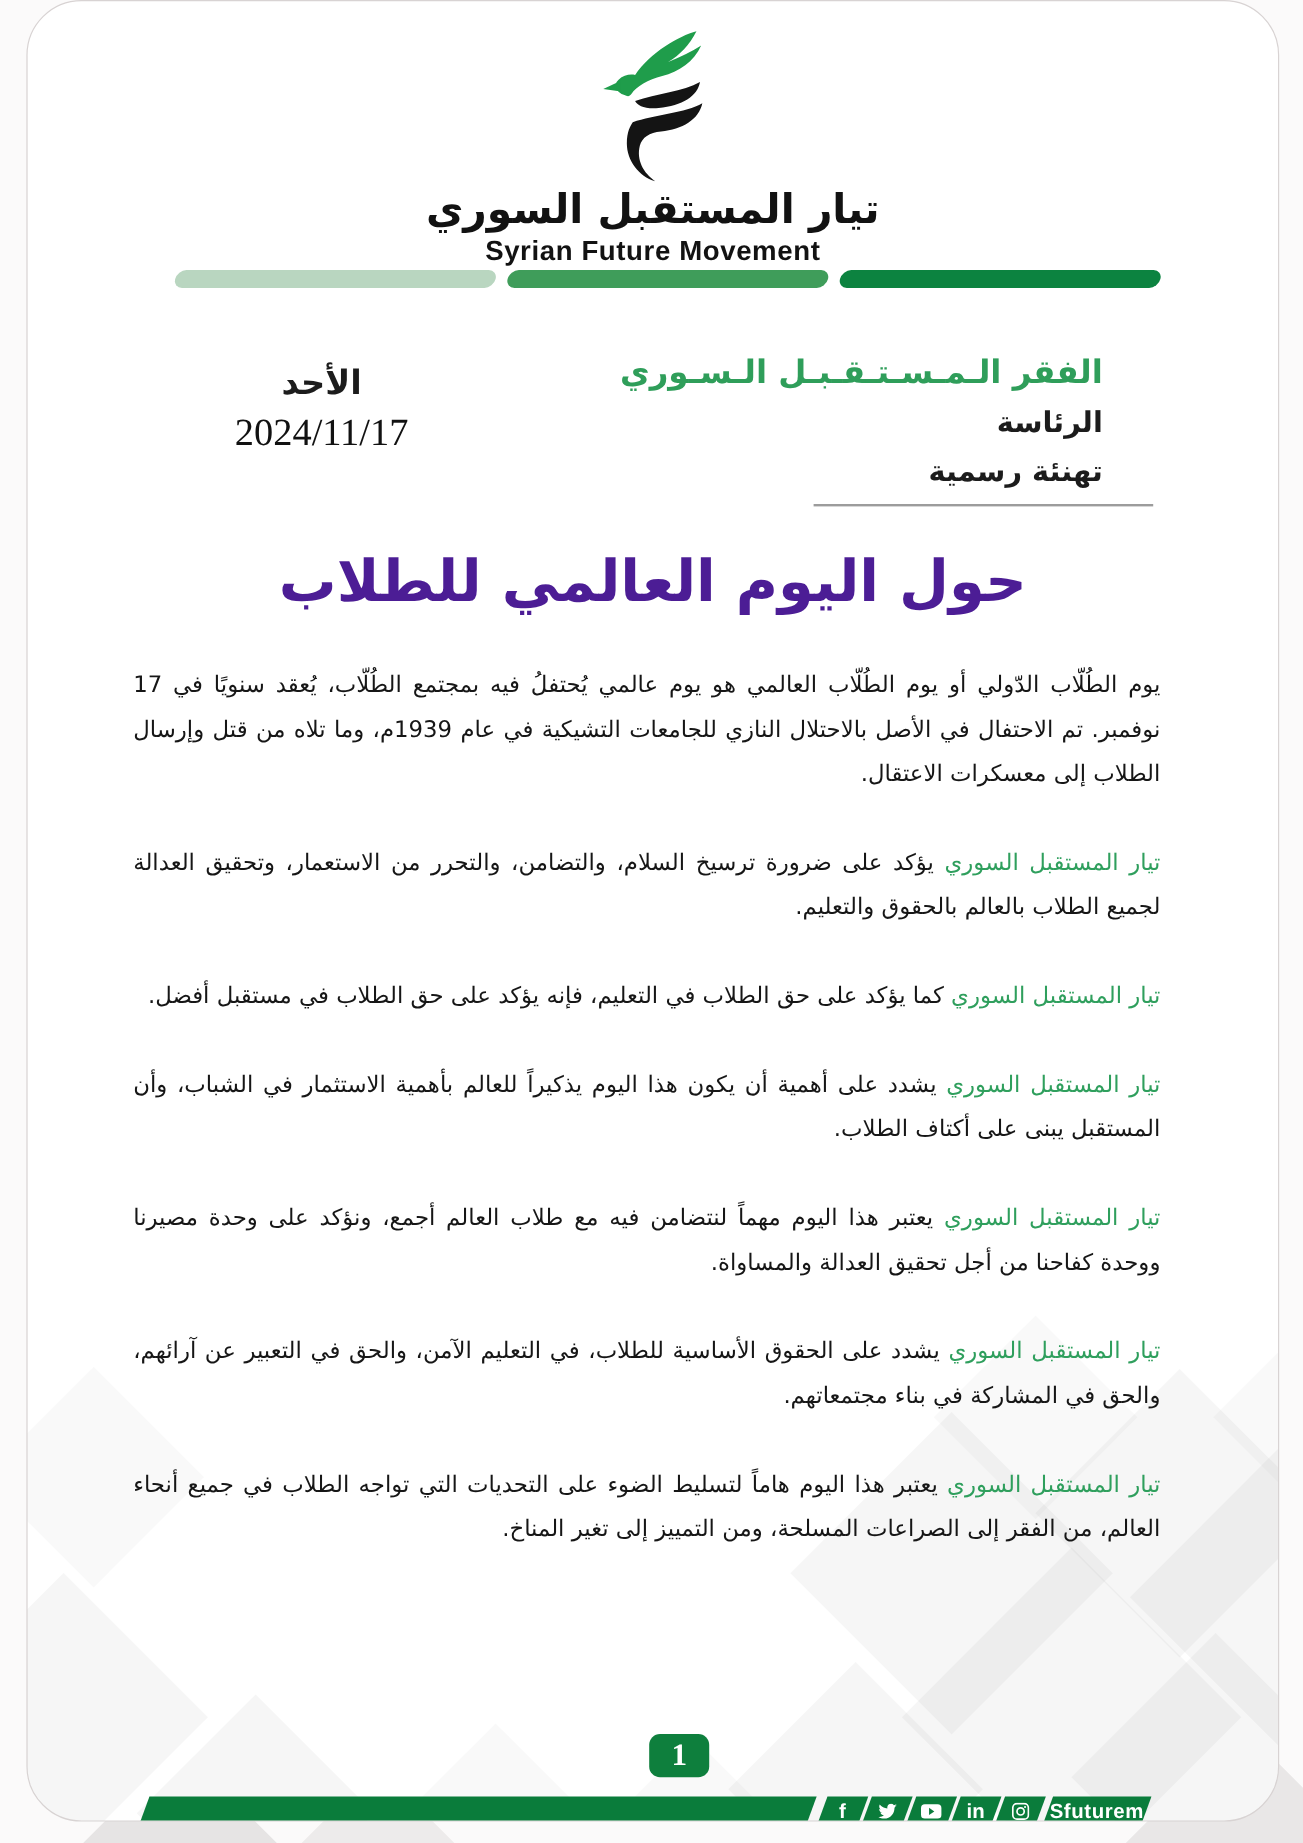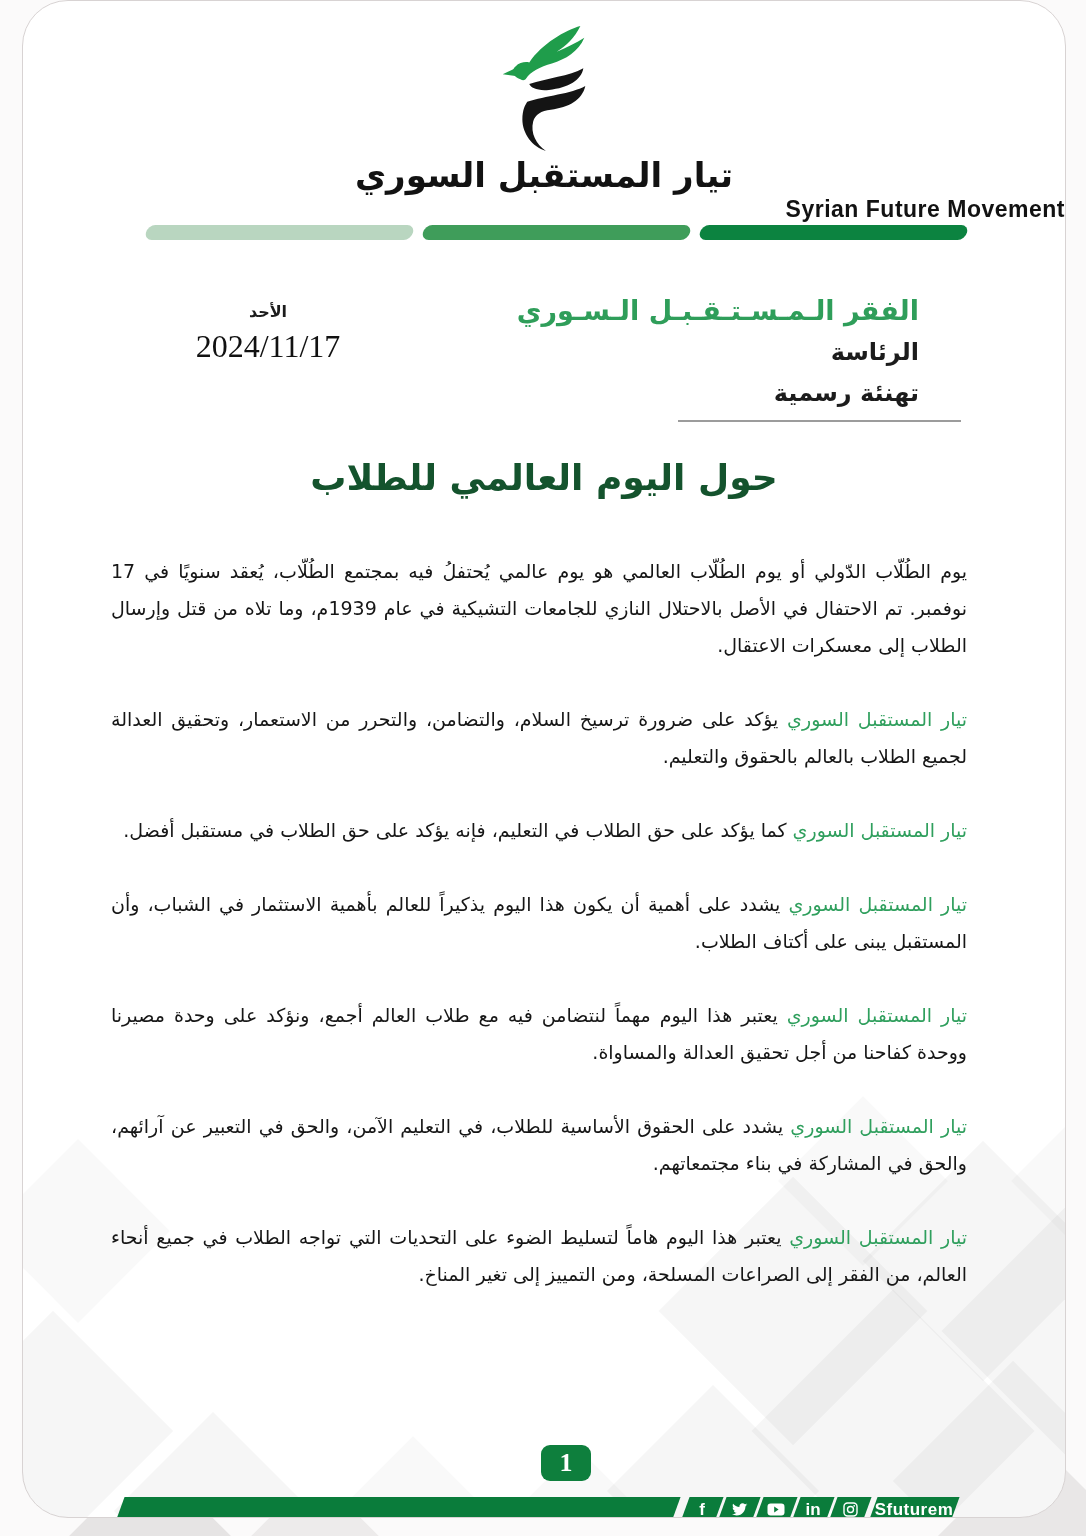--- a/index.html
+++ b/index.html
@@ -14,38 +14,38 @@
     overflow:hidden;
   }
   
   .diamond{position:absolute;transform:rotate(45deg);background:rgba(125,125,125,0.07);z-index:0;}
   .diamond.light{background:rgba(125,125,125,0.045);}
   
   .logo-wrap{position:absolute;left:0;top:24px;width:100%;text-align:center;z-index:1;}
   .logo-icon{display:block;margin:0 auto;}
   .logo-ar{font-size:34px;font-weight:bold;color:#121212;margin-top:2px;direction:rtl;}
   .logo-en{font-size:23px;font-weight:bold;color:#121212;letter-spacing:0.5px;
-           font-family:"Liberation Sans",sans-serif;margin-top:1px;text-align:right;}
+           font-family:"Liberation Sans",sans-serif;margin-top:1px;}
   
   .bars{position:absolute;left:123px;top:224px;width:822px;height:15px;z-index:1;}
   .bar{position:absolute;top:0;height:15px;width:267px;border-radius:8px;transform:skewX(-14deg);}
   .bar.b1{left:0;background:#b9d6c0;}
   .bar.b2{left:277px;background:#3f9d5a;}
   .bar.b3{left:554px;background:#0c8340;}
   
   .lh-right{position:absolute;right:146px;top:294px;text-align:right;direction:rtl;z-index:1;}
   .lh-org{font-size:27px;font-weight:bold;color:#2f9e5a;letter-spacing:1px;margin-bottom:12px;}
   .lh-line{font-size:24px;font-weight:bold;color:#1c1c1c;margin-bottom:13px;}
   .lh-rule{position:absolute;left:655px;top:419px;width:283px;height:2px;background:#9c9c9c;z-index:1;}
   .lh-left{position:absolute;left:170px;top:301px;width:150px;text-align:center;z-index:1;}
-  .lh-day{font-size:16px;font-weight:bold;color:#1c1c1c;direction:rtl;}
+  .lh-day{font-size:28px;font-weight:bold;color:#1c1c1c;direction:rtl;}
   .lh-date{font-size:32px;color:#111;font-family:"Liberation Serif",serif;margin-top:7px;}
   
   .doc-title{position:absolute;left:0;top:456px;width:100%;text-align:center;
-             font-size:36px;font-weight:bold;color:#14532d;direction:rtl;z-index:1;}
+             font-size:48px;font-weight:bold;color:#4c1d95;direction:rtl;z-index:1;}
   
   .body-text{position:absolute;left:88px;top:552px;width:856px;direction:rtl;text-align:justify;z-index:1;}
   .body-text p{margin:0 0 37px 0;font-size:19px;line-height:37px;font-weight:normal;color:#161616;}
   .lead{color:#2f9f5d;}
   
   .page-num{position:absolute;left:518px;top:1444px;width:50px;height:36px;background:#0e7f3d;
             border-radius:9px;color:#fff;font-family:"Liberation Serif",serif;font-weight:bold;
             font-size:26px;text-align:center;line-height:36px;z-index:2;}
   
   .footer{position:absolute;left:0;top:1496px;width:100%;height:25px;z-index:2;}

